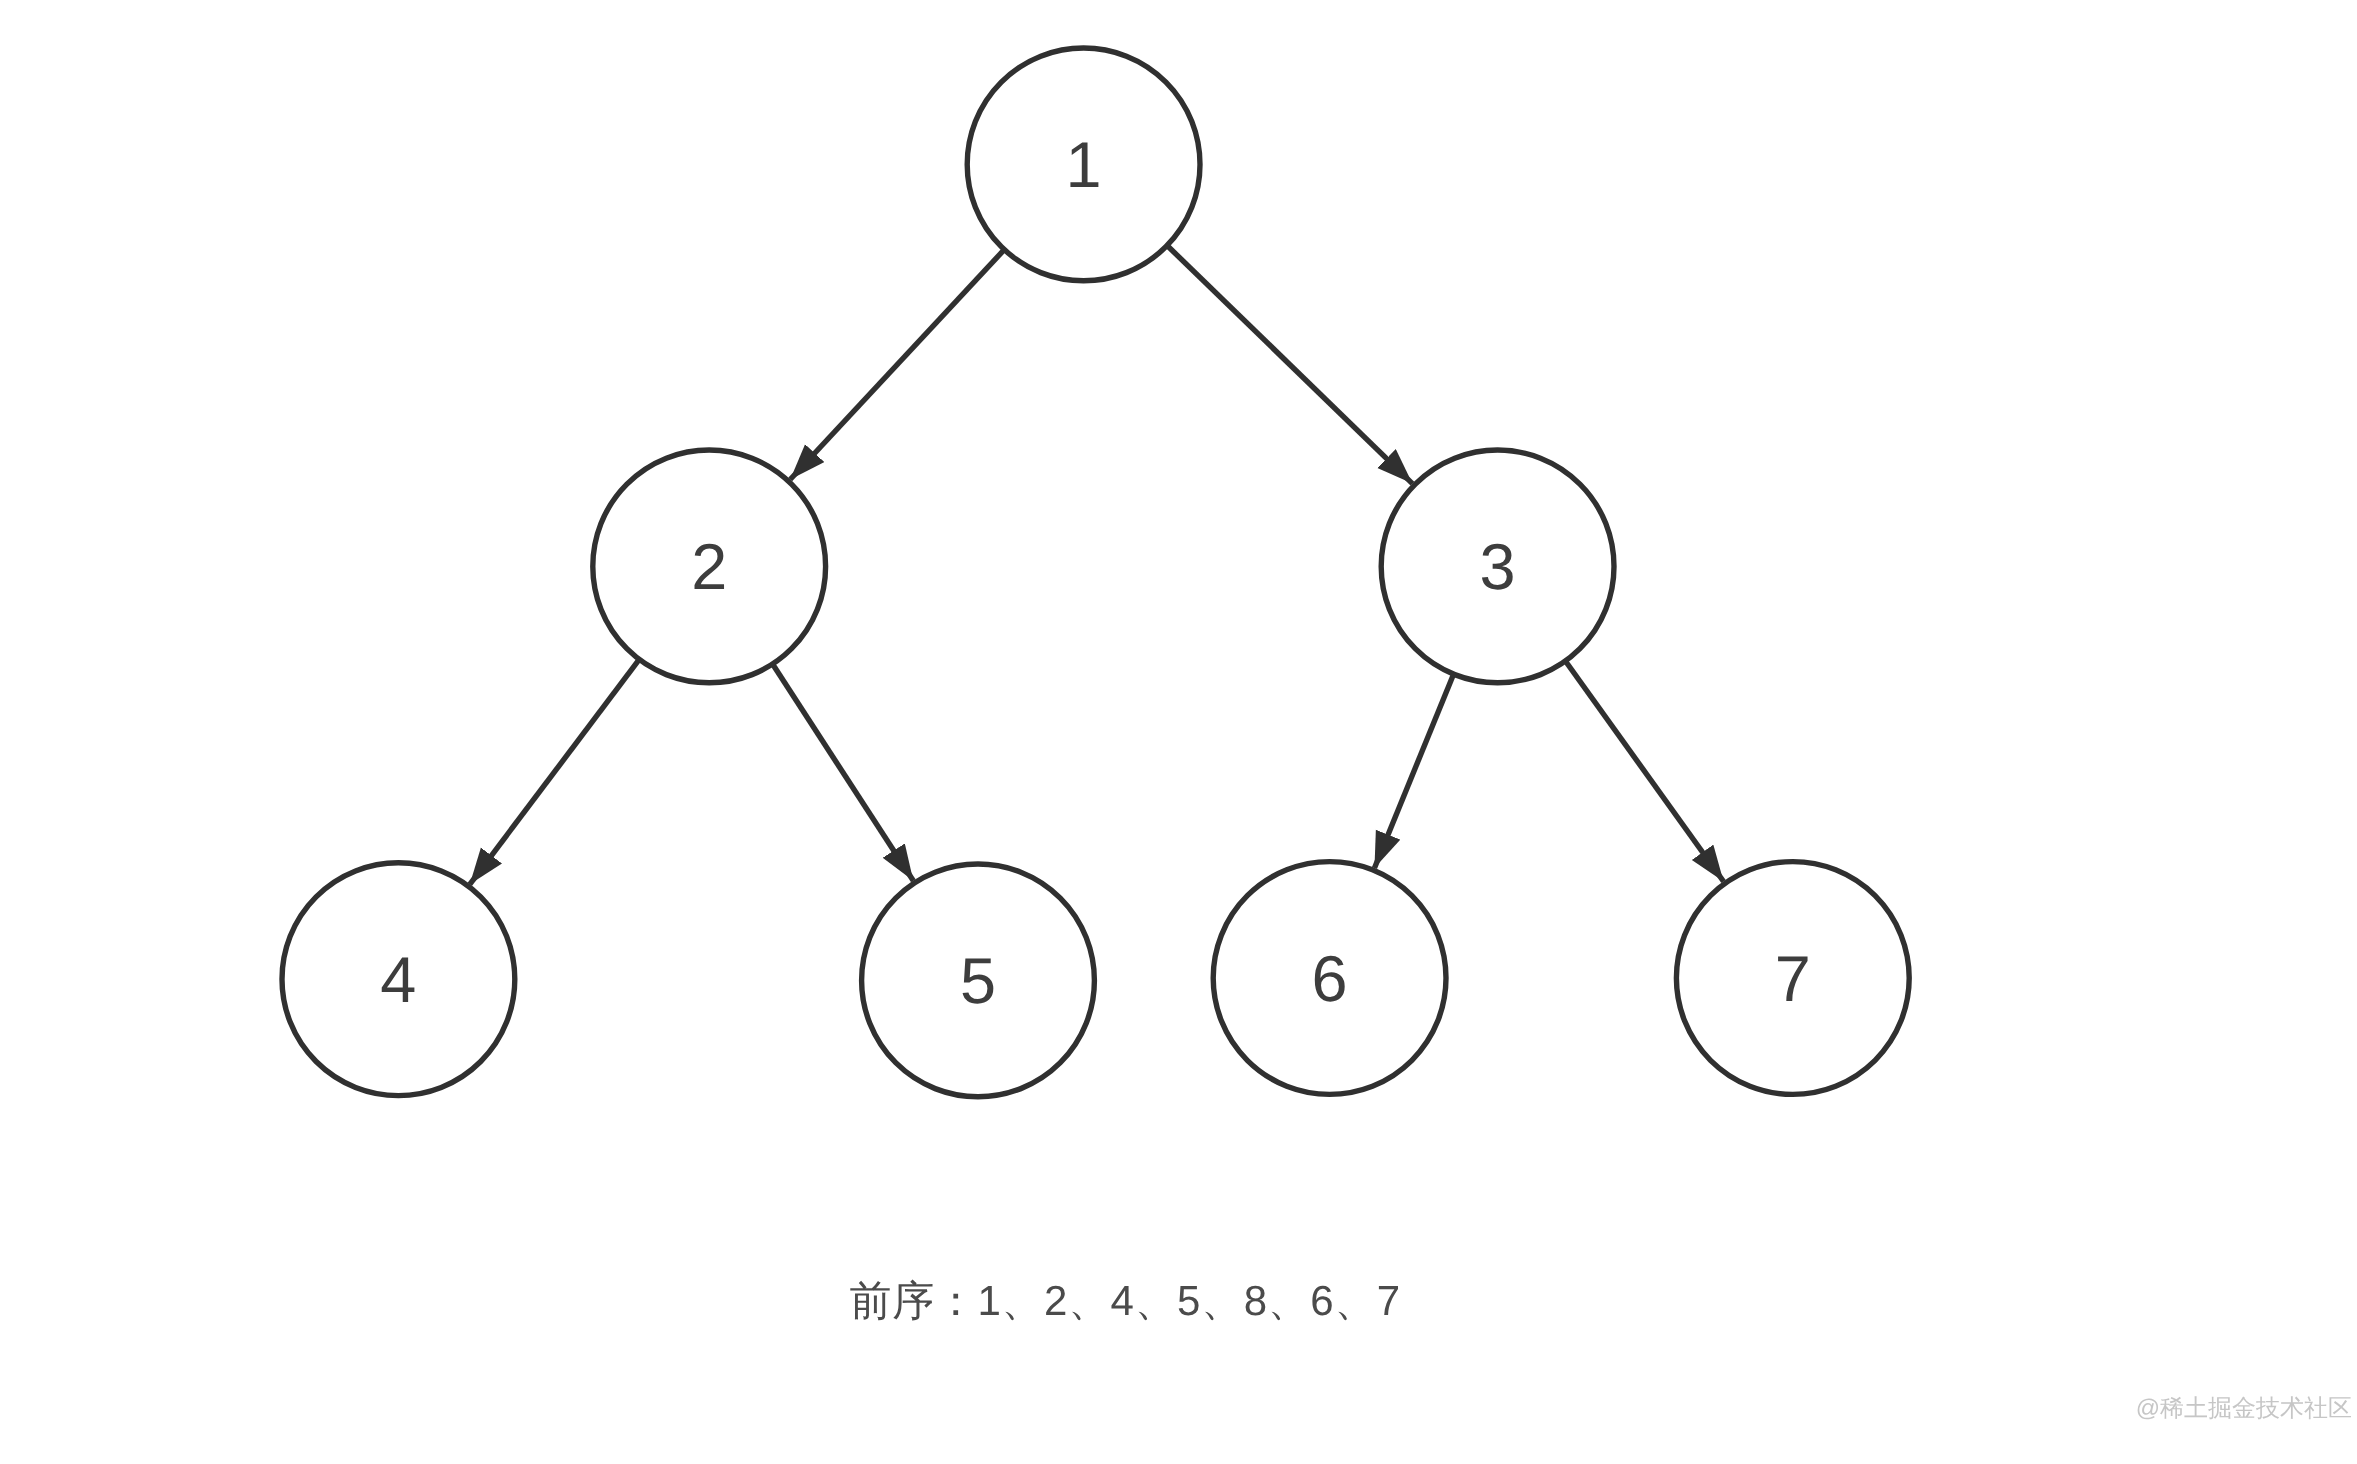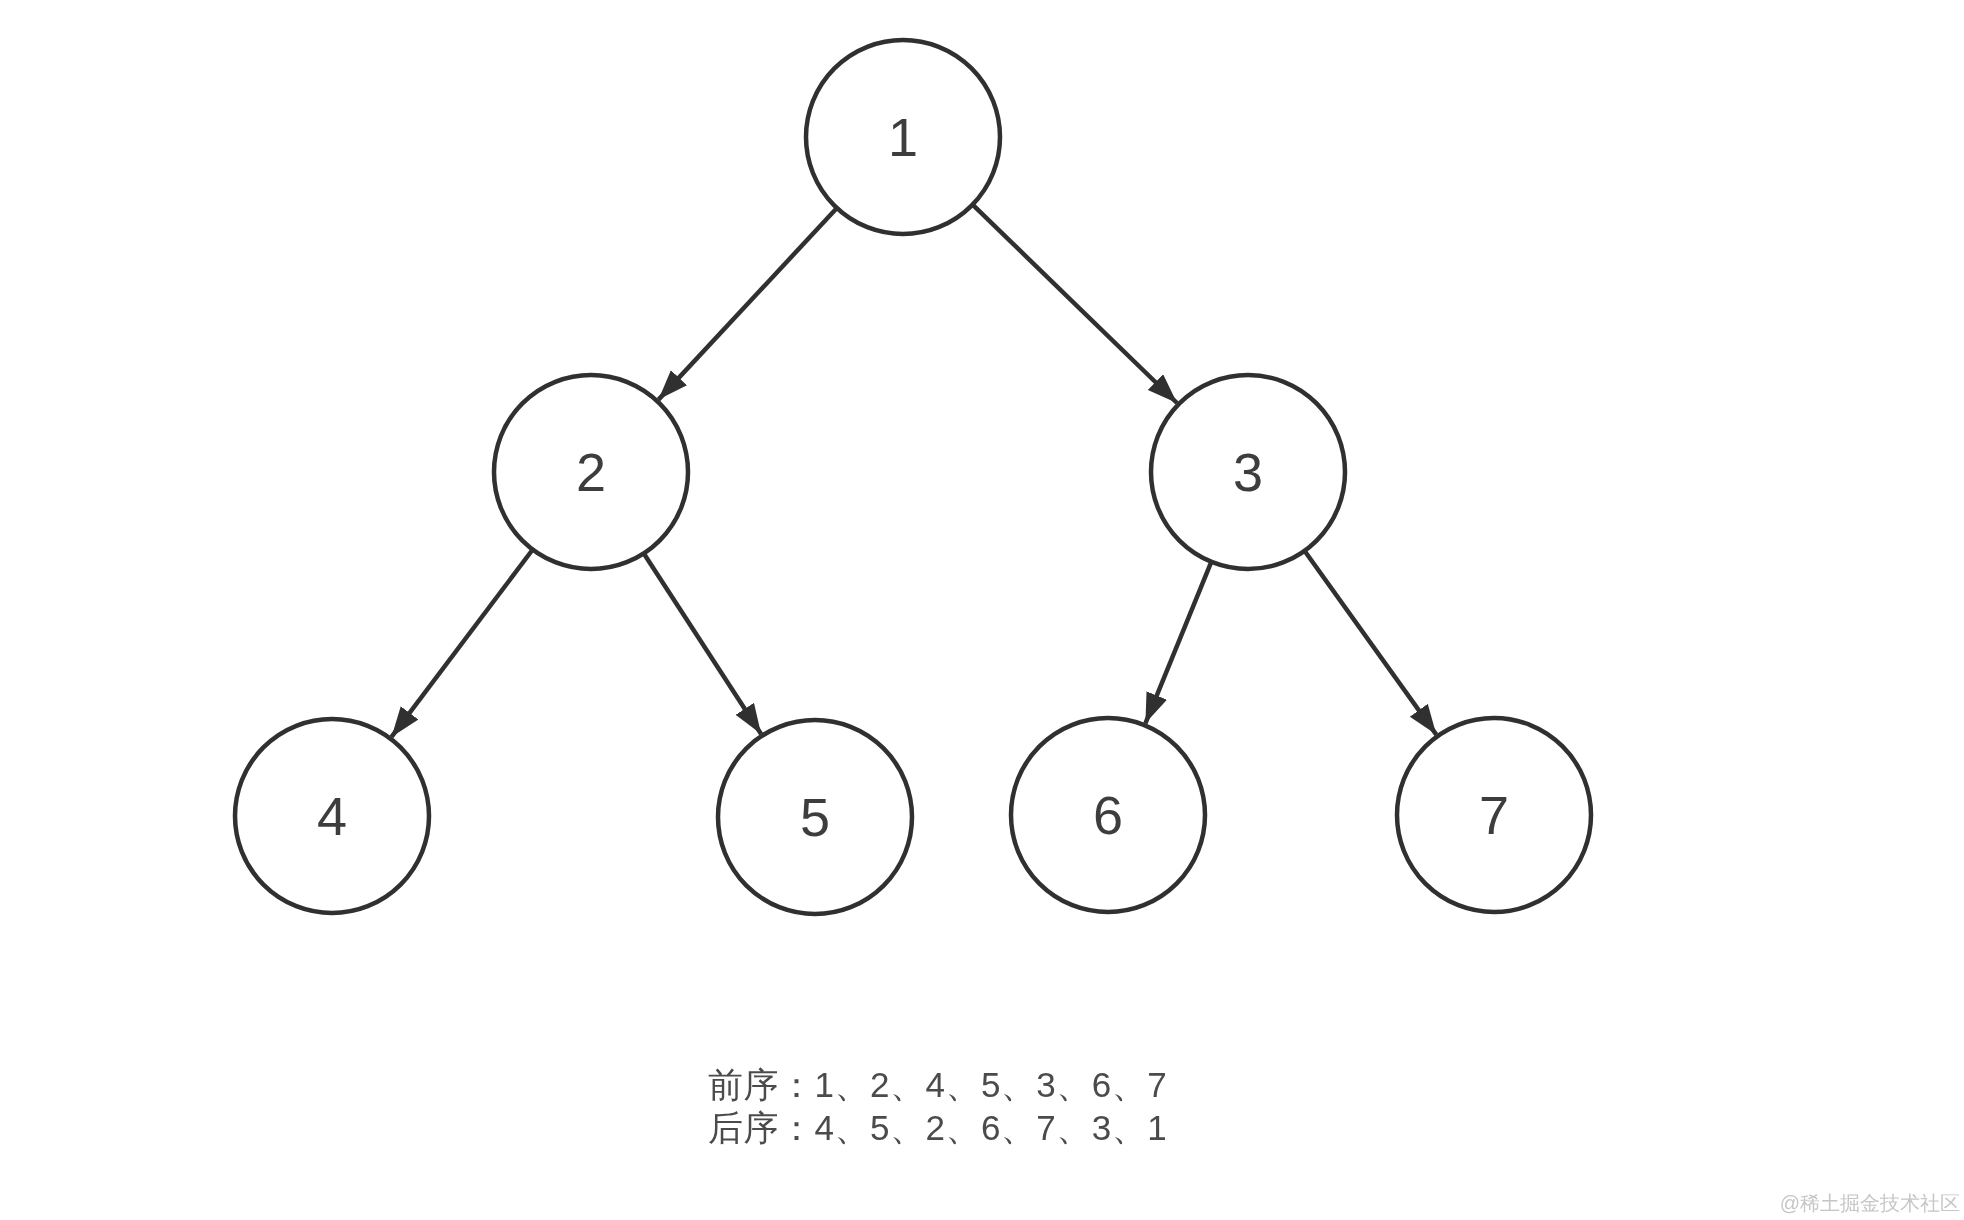--- a/index.html
+++ b/index.html
@@ -39,21 +39,21 @@
     left: 708px;
     top: 1063px;
     font-size: 35px;
     line-height: 43px;
     letter-spacing: 0.5px;
     white-space: nowrap;
   }
   .watermark {
     position: absolute;
     right: 4px;
-    top: 1190px;
+    top: 1160px;
     font-size: 20px;
     white-space: nowrap;
     margin-left: 28px;
   }
 </style>
 </head>
 <body>
 
 <div id="stage" style="background: rgb(255, 255, 255);">
 
@@ -97,19 +97,18 @@
           <text x="1108" y="834" class="node-label" fill="#3d3d3d">6</text>
         </g>
         <g>
           <circle cx="1494" cy="815" r="97" class="node-circle" fill="#ffffff" stroke="#303030"></circle>
           <text x="1494" y="834" class="node-label" fill="#3d3d3d">7</text>
         </g>
       </g>
   </svg>
 
   <div class="traversal-block" style="color: rgb(75, 75, 75);">
-    <div>前序：1、2、4、5、3、6、7</div>
-    <div>后序：4、5、2、6、7、3、1</div>
+    <div>前序：1、2、4、5、8、6、7</div>
   </div>
 
   <div class="watermark" style="color: rgb(198, 198, 198);">@稀土掘金技术社区</div>
 
 </div>
 
 </body></html>

